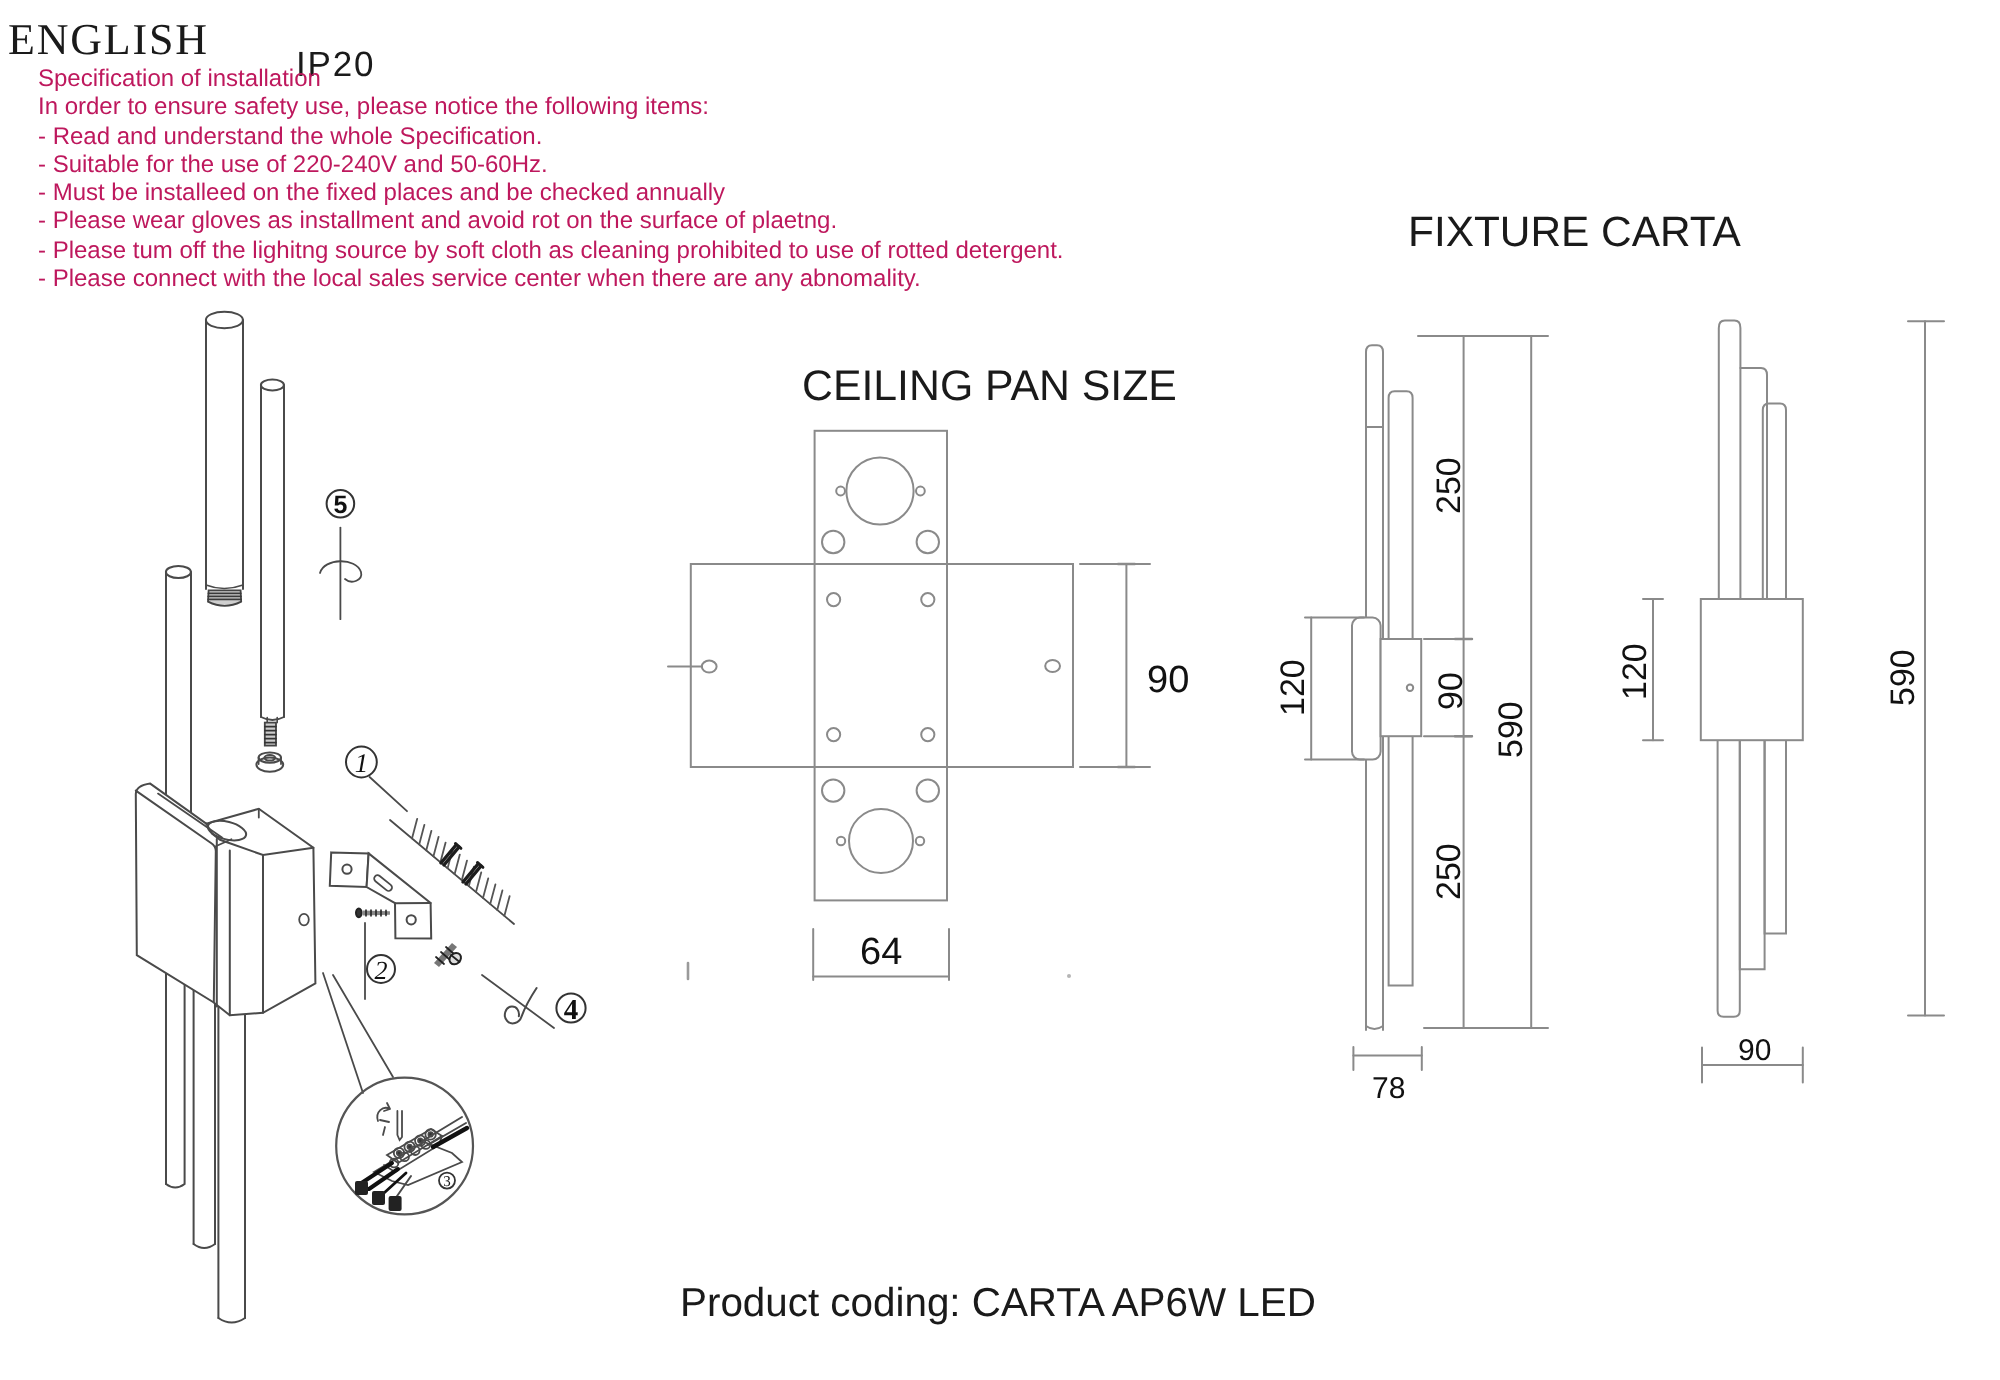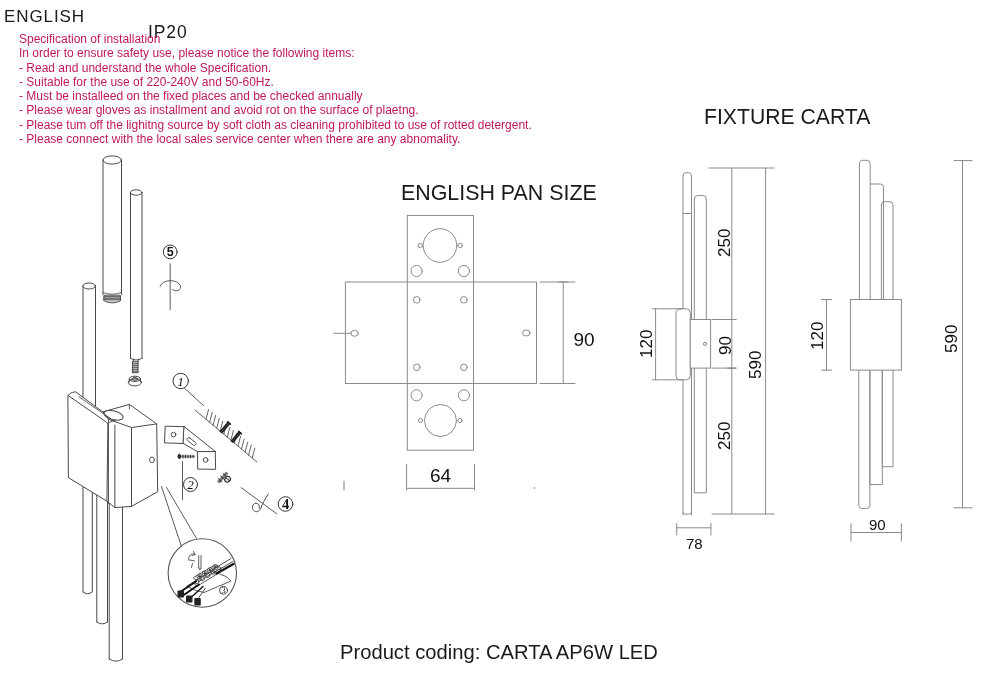--- a/index.html
+++ b/index.html
@@ -2,36 +2,36 @@
 <html><head>
 <meta charset="utf-8">
 <style>
   html,body{margin:0;padding:0;background:#fff;}
   body{width:1000px;height:690px;position:relative;font-family:"Liberation Sans",sans-serif;color:#1a1a1a;overflow:hidden;}
   .abs{position:absolute;white-space:nowrap;}
 </style>
 </head>
 <body>
 
-<div class="abs" style="left:4px;top:7px;font-size:17px;letter-spacing:0.9px;">ENGLISH</div>
+<div class="abs" style="left:4px;top:7px;font-size:22px;letter-spacing:0.9px;font-family:Liberation Serif, serif;">ENGLISH</div>
 
 <div class="abs" style="left:148px;top:22px;font-size:17.5px;letter-spacing:0.9px;">IP20</div>
 
 <div class="abs" style="left:19px;top:32px;font-size:12px;line-height:14.3px;color:#be185d;">
 Specification of installation<br>
 In order to ensure safety use, please notice the following items:<br>
 - Read and understand the whole Specification.<br>
 - Suitable for the use of 220-240V and 50-60Hz.<br>
 - Must be installeed on the fixed places and be checked annually<br>
 - Please wear gloves as installment and avoid rot on the surface of plaetng.<br>
 - Please tum off the lighitng source by soft cloth as cleaning prohibited to use of rotted detergent.<br>
 - Please connect with the local sales service center when there are any abnomality.
 </div>
 
-<div class="abs" style="left:401px;top:180.5px;font-size:21.4px;">ENGLISH PAN SIZE</div>
+<div class="abs" style="left:401px;top:180.5px;font-size:21.4px;">CEILING PAN SIZE</div>
 
 <div class="abs" style="left:704px;top:105px;font-size:21.2px;">FIXTURE CARTA</div>
 
 <div class="abs" style="left:340px;top:641px;font-size:20.2px;">Product coding: CARTA AP6W LED</div>
 
 <svg class="abs" style="left:0;top:0;" width="1000" height="690" viewBox="0 0 1000 690" fill="none" stroke-linecap="round">
 
 <g stroke="#4a4a4a" stroke-width="1">
 
   <g>

